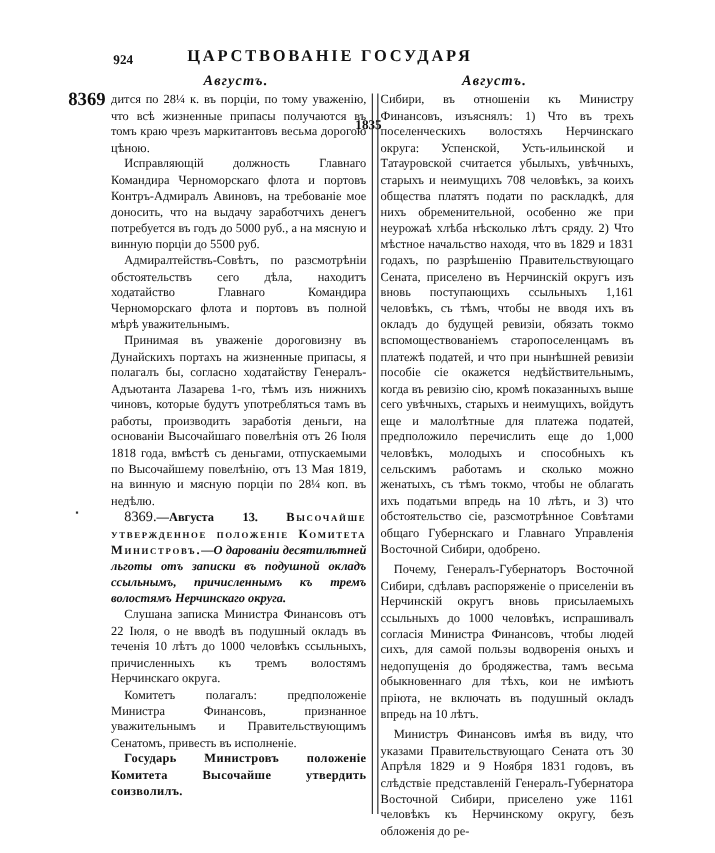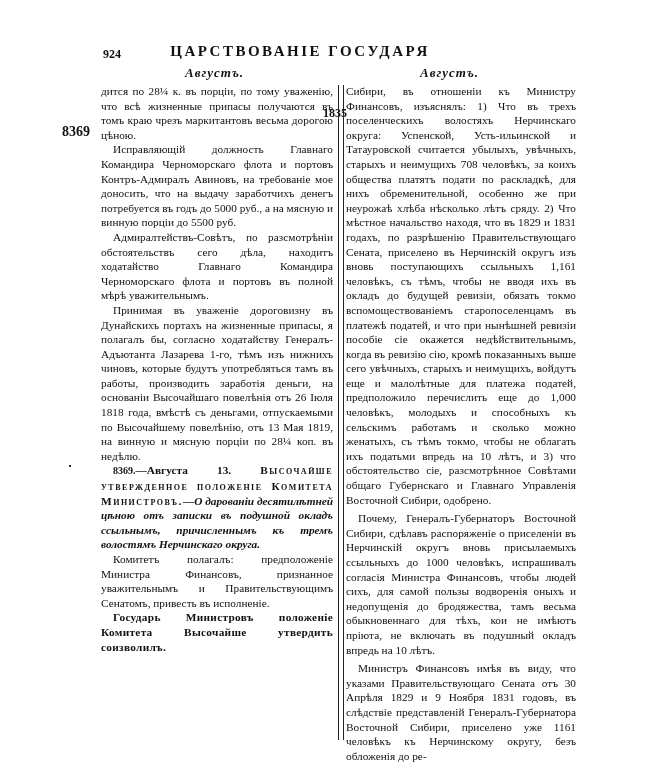--- a/index.html
+++ b/index.html
@@ -42,29 +42,29 @@
       text-align: justify;
     }
     .col-left { left: 101px; width: 232px; }
     .col-right { left: 346px; width: 230px; }
     .col p { margin: 0; }
     .col p.indent { text-indent: 12px; }
     .col p.gap { margin-top: 4px; font-family: Liberation Serif, serif; }
 
     .margin-number {
       position: absolute; left: 62px; top: 80px;
-      font-family: "Liberation Serif", serif; font-size: 14px; font-weight: bold; margin-top: 44px;
+      font-family: "Liberation Serif", serif; font-size: 17px; font-weight: bold;
     }
 
     .divider {
       position: absolute; left: 338px; top: 85px; height: 655px; width: 4px;
       border-left: 1px solid #222; border-right: 1px solid #222;
     }
 
-    .entry-num { font-size: 10px; font-weight: bold; }
+    .entry-num { font-size: 13px; font-weight: normal; }
     .spaced { letter-spacing: 1.5px; font-variant: small-caps; font-weight: bold; }
     .ital { font-style: italic; }
     .bold { font-weight: bold; }
 
     .speck {
       position: absolute; left: 69px; top: 465px; width: 2px; height: 2px; background: #333;
     }
   </style>
 </head>
 <body>
@@ -85,22 +85,23 @@
   <div class="margin-number">8369</div>
   <div class="speck"></div>
 
   <div class="col col-left">
     <p>дится по 28¼ к. въ порціи, по тому уваженію, что всѣ жизненные припасы получаются въ томъ краю чрезъ маркитантовъ весьма дорогою цѣною.</p>
     <p class="indent">Исправляющій должность Главнаго Командира Черноморскаго флота и портовъ Контръ-Адмиралъ Авиновъ, на требованіе мое доносить, что на выдачу заработчихъ денегъ потребуется въ годъ до 5000 руб., а на мясную и винную порціи до 5500 руб.</p>
     <p class="indent">Адмиралтействъ-Совѣтъ, по разсмотрѣніи обстоятельствъ сего дѣла, находитъ ходатайство Главнаго Командира Черноморскаго флота и портовъ въ полной мѣрѣ уважительнымъ.</p>
     <p class="indent">Принимая въ уваженіе дороговизну въ Дунайскихъ портахъ на жизненные припасы, я полагалъ бы, согласно ходатайству Генералъ-Адъютанта Лазарева 1-го, тѣмъ изъ нижнихъ чиновъ, которые будутъ употребляться тамъ въ работы, производить заработія деньги, на основаніи Высочайшаго повелѣнія отъ 26 Іюля 1818 года, вмѣстѣ съ деньгами, отпускаемыми по Высочайшему повелѣнію, отъ 13 Мая 1819, на винную и мясную порціи по 28¼ коп. въ недѣлю.</p>
     <p class="indent">
       <span class="entry-num">8369.</span><span class="bold">—Августа 13.</span>
-      <span class="spaced">Высочайше утвержденное положеніе Комитета Министровъ.</span><span class="ital bold">—О дарованіи десятилѣтней цѣною отъ записки въ подушной окладъ ссыльнымъ, причисленнымъ къ тремъ волостямъ Нерчинскаго округа.</span>
+      <span class="spaced">Высочайше утвержденное положеніе Комитета Министровъ.</span><span class="ital bold">—О дарованіи десятилѣтней льготы отъ записки въ подушной окладъ ссыльнымъ, причисленнымъ къ тремъ волостямъ Нерчинскаго округа.</span>
     </p>
+    <p class="indent">Слушана записка Министра Финансовъ отъ 22 Іюля, о не вводѣ въ подушный окладъ въ теченія 10 лѣтъ до 1000 человѣкъ ссыльныхъ, причисленныхъ къ тремъ волостямъ Нерчинскаго округа.</p>
     <p class="indent">Комитетъ полагалъ: предположеніе Министра Финансовъ, признанное уважительнымъ и Правительствующимъ Сенатомъ, привесть въ исполненіе.</p>
     <p class="indent spaced" style="font-variant:normal;letter-spacing:0.3px;">Государь Министровъ положеніе Комитета Высочайше утвердить соизволилъ.</p>
   </div>
 
   <div class="divider"></div>
 
   <div class="col col-right">
     <p>Сибири, въ отношеніи къ Министру Финансовъ, изъяснялъ: 1) Что въ трехъ поселенческихъ волостяхъ Нерчинскаго округа: Успенской, Усть-ильинской и Татауровской считается убылыхъ, увѣчныхъ, старыхъ и неимущихъ 708 человѣкъ, за коихъ общества платятъ подати по раскладкѣ, для нихъ обременительной, особенно же при неурожаѣ хлѣба нѣсколько лѣтъ сряду. 2) Что мѣстное начальство находя, что въ 1829 и 1831 годахъ, по разрѣшенію Правительствующаго Сената, приселено въ Нерчинскій округъ изъ вновь поступающихъ ссыльныхъ 1,161 человѣкъ, съ тѣмъ, чтобы не вводя ихъ въ окладъ до будущей ревизіи, обязать токмо вспомоществованіемъ старопоселенцамъ въ платежѣ податей, и что при нынѣшней ревизіи пособіе сіе окажется недѣйствительнымъ, когда въ ревизію сію, кромѣ показанныхъ выше сего увѣчныхъ, старыхъ и неимущихъ, войдутъ еще и малолѣтные для платежа податей, предположило перечислить еще до 1,000 человѣкъ, молодыхъ и способныхъ къ сельскимъ работамъ и сколько можно женатыхъ, съ тѣмъ токмо, чтобы не облагать ихъ податьми впредь на 10 лѣтъ, и 3) что обстоятельство сіе, разсмотрѣнное Совѣтами общаго Губернскаго и Главнаго Управленія Восточной Сибири, одобрено.</p>
     <p class="indent gap">Почему, Генералъ-Губернаторъ Восточной Сибири, сдѣлавъ распоряженіе о приселеніи въ Нерчинскій округъ вновь присылаемыхъ ссыльныхъ до 1000 человѣкъ, испрашивалъ согласія Министра Финансовъ, чтобы людей сихъ, для самой пользы водворенія оныхъ и недопущенія до бродяжества, тамъ весьма обыкновеннаго для тѣхъ, кои не имѣютъ пріюта, не включать въ подушный окладъ впредь на 10 лѣтъ.</p>
     <p class="indent gap">Министръ Финансовъ имѣя въ виду, что указами Правительствующаго Сената отъ 30 Апрѣля 1829 и 9 Ноября 1831 годовъ, въ слѣдствіе представленій Генералъ-Губернатора Восточной Сибири, приселено уже 1161 человѣкъ къ Нерчинскому округу, безъ обложенія до ре-</p>

